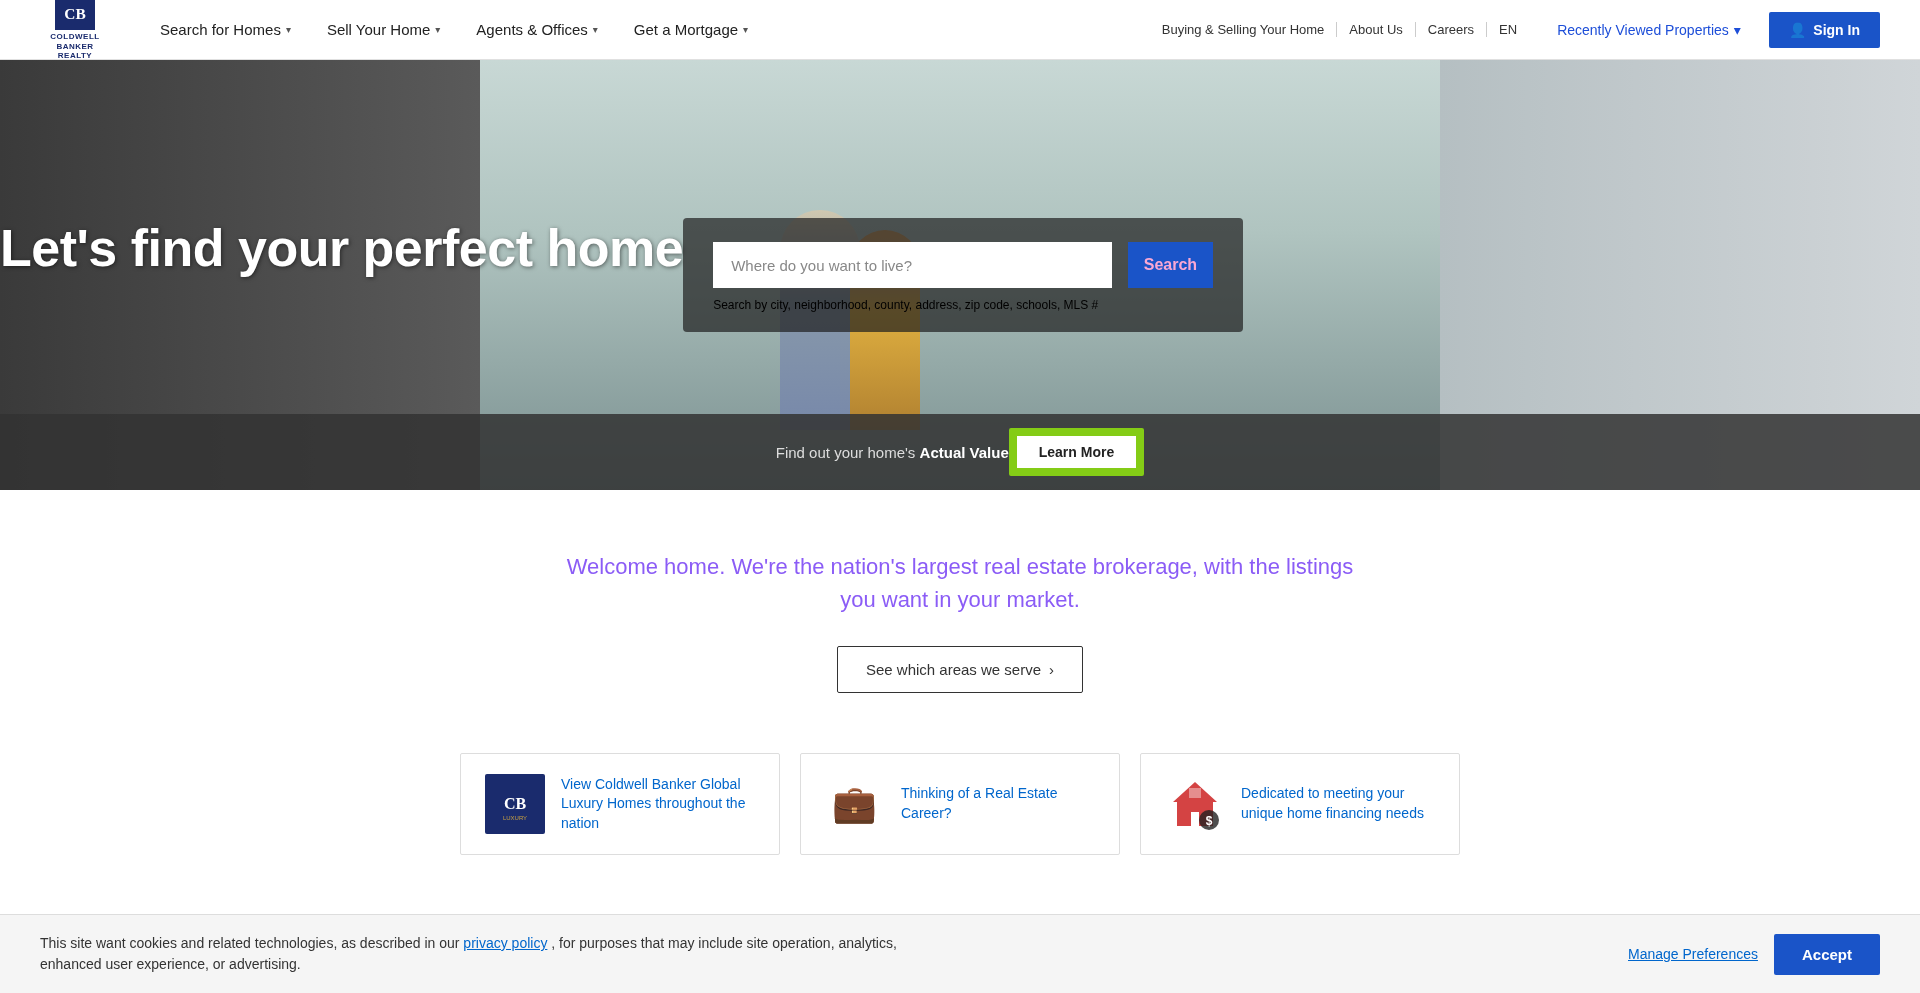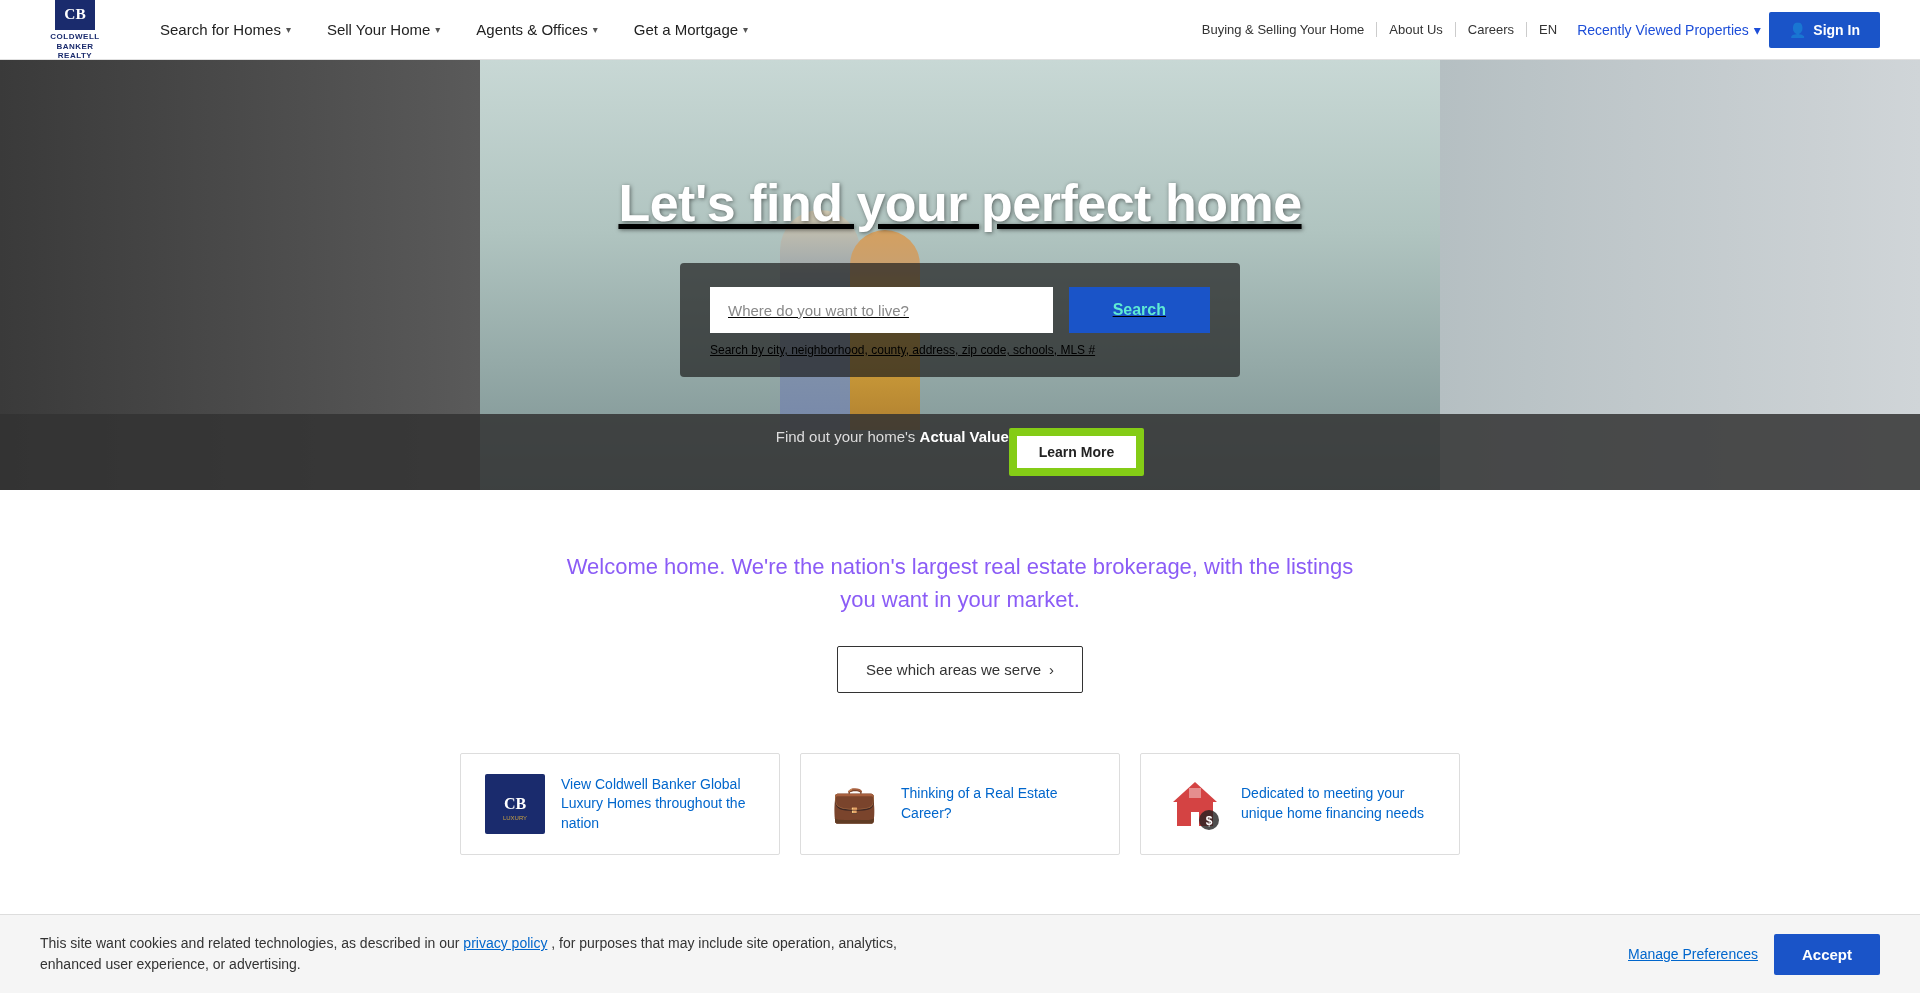--- a/index.html
+++ b/index.html
@@ -69,21 +69,21 @@
       color: #222;
       cursor: pointer;
       gap: 5px;
       font-weight: 400;
       white-space: nowrap;
     }
     .nav-chevron { font-size: 10px; color: #555; }
 
     .top-bar-right {
       display: flex;
-      gap: 8px;
+      gap: 28px;
     }
     .top-links {
       display: flex;
       align-items: center;
       gap: 0;
       font-size: 13px;
       color: #333;
     }
     .top-link {
       padding: 0 12px;
@@ -182,23 +182,21 @@
       border-radius: 50px 50px 0 0;
       margin-left: -10px;
     }
 
     .hero-content {
       position: relative;
       z-index: 10;
       text-align: center;
       width: 100%;
       display: flex;
-      flex-direction: column;
-      align-items: center;
-      text-decoration: underline;
+      flex-direction: row;
     }
     .hero-title {
       font-size: 52px;
       font-weight: bold;
       color: #fff;
       text-shadow: 1px 1px 4px rgba(0,0,0,0.5);
       margin-bottom: 30px;
       letter-spacing: -0.5px;
     }
     .search-box-container {
@@ -217,43 +215,44 @@
       padding: 14px 18px;
       font-size: 15px;
       border: none;
       outline: none;
       background: #fff;
       color: #333;
     }
     .search-input::placeholder { color: #888; }
     .search-btn {
       background: #1a54c8;
-      color: #5eead4;
+      color: #f9a8d4;
       border: none;
-      padding: 14px 44px;
+      padding: 14px 16px;
       font-size: 16px;
       font-weight: 600;
       cursor: pointer;
       white-space: nowrap;
     }
     .search-hint {
       color: #000000;
       font-size: 12px;
       margin-top: 10px;
       text-align: left;
     }
 
     
     .actual-value-bar {
       position: absolute;
       bottom: 0;
       left: 0;
       right: 0;
       background: rgba(50, 50, 50, 0.85);
       display: flex;
+      align-items: center;
       justify-content: center;
       padding: 14px 0;
       z-index: 10;
     }
     .actual-value-text {
       color: #ddd;
       font-size: 15px;
     }
     .actual-value-bold {
       color: #fff;

